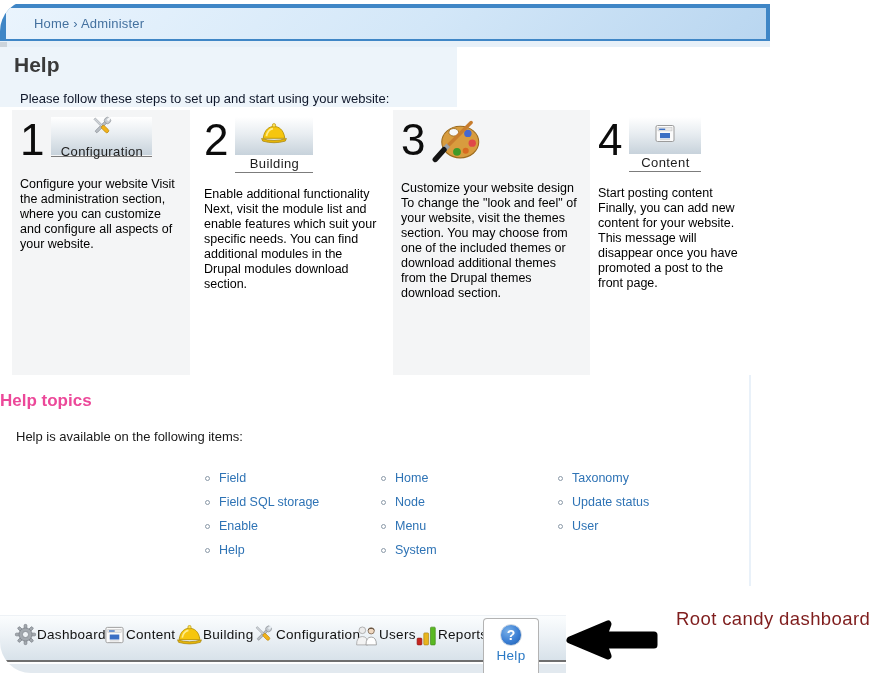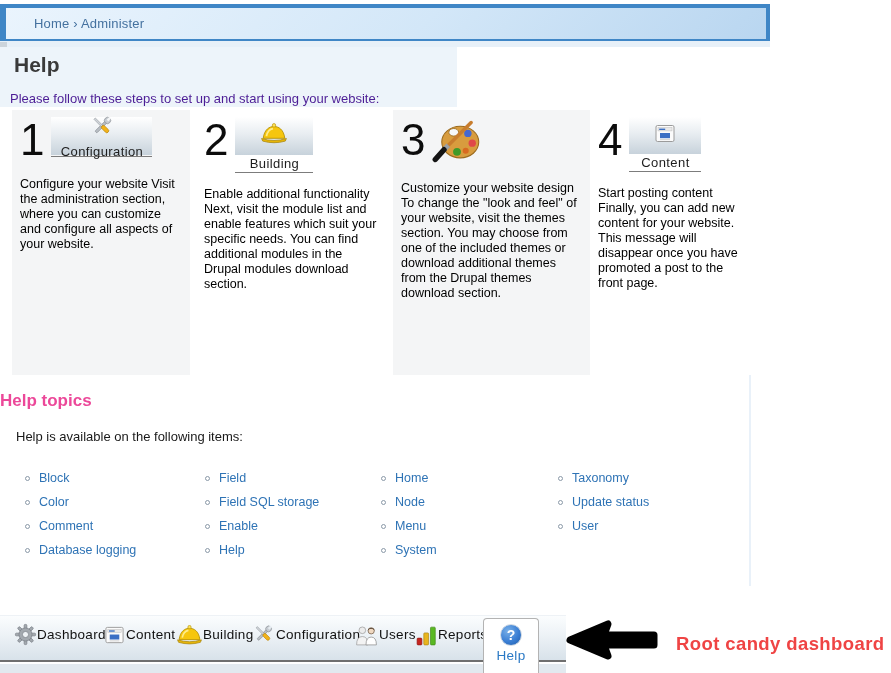--- a/index.html
+++ b/index.html
@@ -1,33 +1,33 @@
 <!DOCTYPE html>
 <html><head>
 <meta charset="utf-8">
 <style>
   * { margin:0; padding:0; box-sizing:border-box; }
   body { font-family:"Liberation Sans","DejaVu Sans",sans-serif; background:#fff; }
-  #screen { position:relative; width:891px; height:673px; background:#fff; overflow:hidden; }
+  #screen { position:relative; width:891px; height:673px; background:#fff; overflow:hidden;border-radius:31px; }
 
   
   .crumb-bar { position:absolute; left:0; top:4px; width:770px; height:37px;
     background:#3f86c6; padding:4px 4px 2px 6px; }
   .crumb-inner { width:100%; height:100%;
     background:linear-gradient(135deg,#eaf4fd 0%,#d3e7f8 55%,#b9d6f0 100%);
     display:flex; align-items:center; padding-left:28px;
     font-size:13px; color:#44719f; letter-spacing:0.2px; }
   .crumb-inner a { color:#44719f; text-decoration:none; }
   .sub-strip { position:absolute; left:0; top:41px; width:770px; height:6px; background:#e7f0f8; }
   .corner-chip { position:absolute; left:0; top:42px; width:7px; height:9px; background:#ccd4db; }
 
   
   .help-panel { position:absolute; left:0; top:47px; width:457px; height:60px; background:#edf4fa; }
   .page-title { position:absolute; left:14px; top:53px; font-size:21px; font-weight:600; color:#3a3a3a; }
-  .page-intro { position:absolute; left:10px; top:91px; font-size:13px; color:#4c1d95; }
+  .page-intro { position:absolute; left:20px; top:91px; font-size:13px; color:#0f172a; }
 
   
   .steps { position:absolute; left:12px; top:110px; width:745px; height:265px; }
   .step-col { position:absolute; top:0; height:265px; padding:7px 9px 0 8px; }
   .step-col.shaded { background:#f4f5f6; }
   .c1 { left:0;   width:178px; }
   .c2 { left:184px; width:194px; }
   .c3 { left:381px; width:197px; }
   .c4 { left:578px; width:160px; }
   .step-head { display:flex; align-items:flex-start; }
@@ -75,22 +75,22 @@
     border-radius:4px 4px 0 0; z-index:3; display:flex; flex-direction:column;
     align-items:center; padding-top:5px; cursor:pointer; }
   .help-tab .tb-label { color:#2a79c5; }
   .help-circle { width:22px; height:22px; border-radius:50%;
     background:radial-gradient(circle at 35% 30%, #79b0e8, #3b7fd4 55%, #1d5aa8);
     border:1px solid #cfd9e4; color:#fff; font-size:14px; font-weight:700;
     display:flex; align-items:center; justify-content:center; }
 
   
   .arrow-svg { position:absolute; left:558px; top:617px; }
-  .annotation { position:absolute; left:676px; top:633px; font-size:18.5px;
-    font-weight:700; color:#ef4444; letter-spacing:0.4px; }
+  .annotation { position:absolute; left:676px; top:608px; font-size:18.5px;
+    font-weight:400; color:#7f1d1d; letter-spacing:0.4px; }
 </style>
 </head>
 <body>
 
 <div id="screen">
 
   <div class="crumb-bar">
     <div class="crumb-inner">
       <a>Home › Administer</a>
     </div>
@@ -187,38 +187,20 @@
           <span class="step-label">Content</span>
         </span>
       </div>
       <p class="step-desc">Start posting content Finally, you can add new content for your website. This message will disappear once you have promoted a post to the front page.</p>
     </div>
   </div>
 
   <h2 class="topics-title">Help topics</h2>
   <div class="topics-sub">Help is available on the following items:</div>
 
-  <ul class="topic-col tc1">
-    <li class="topic-item">
-        <span class="bullet"></span>
-        <a class="topic-link">Block</a>
-      </li>
-    <li class="topic-item">
-        <span class="bullet"></span>
-        <a class="topic-link">Color</a>
-      </li>
-    <li class="topic-item">
-        <span class="bullet"></span>
-        <a class="topic-link">Comment</a>
-      </li>
-    <li class="topic-item">
-        <span class="bullet"></span>
-        <a class="topic-link">Database logging</a>
-      </li>
-  </ul>
   <ul class="topic-col tc2">
     <li class="topic-item">
         <span class="bullet"></span>
         <a class="topic-link">Field</a>
       </li>
     <li class="topic-item">
         <span class="bullet"></span>
         <a class="topic-link">Field SQL storage</a>
       </li>
     <li class="topic-item">

